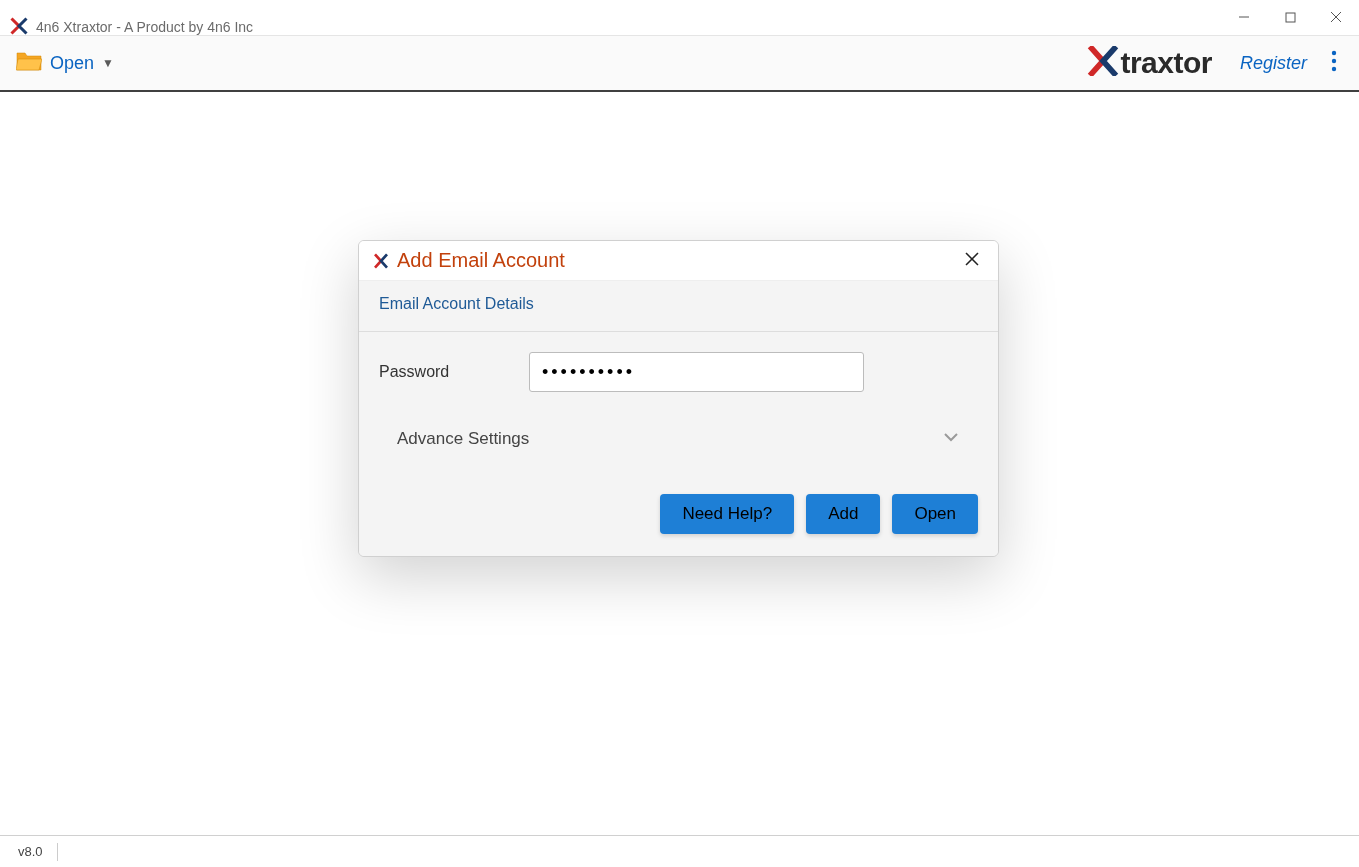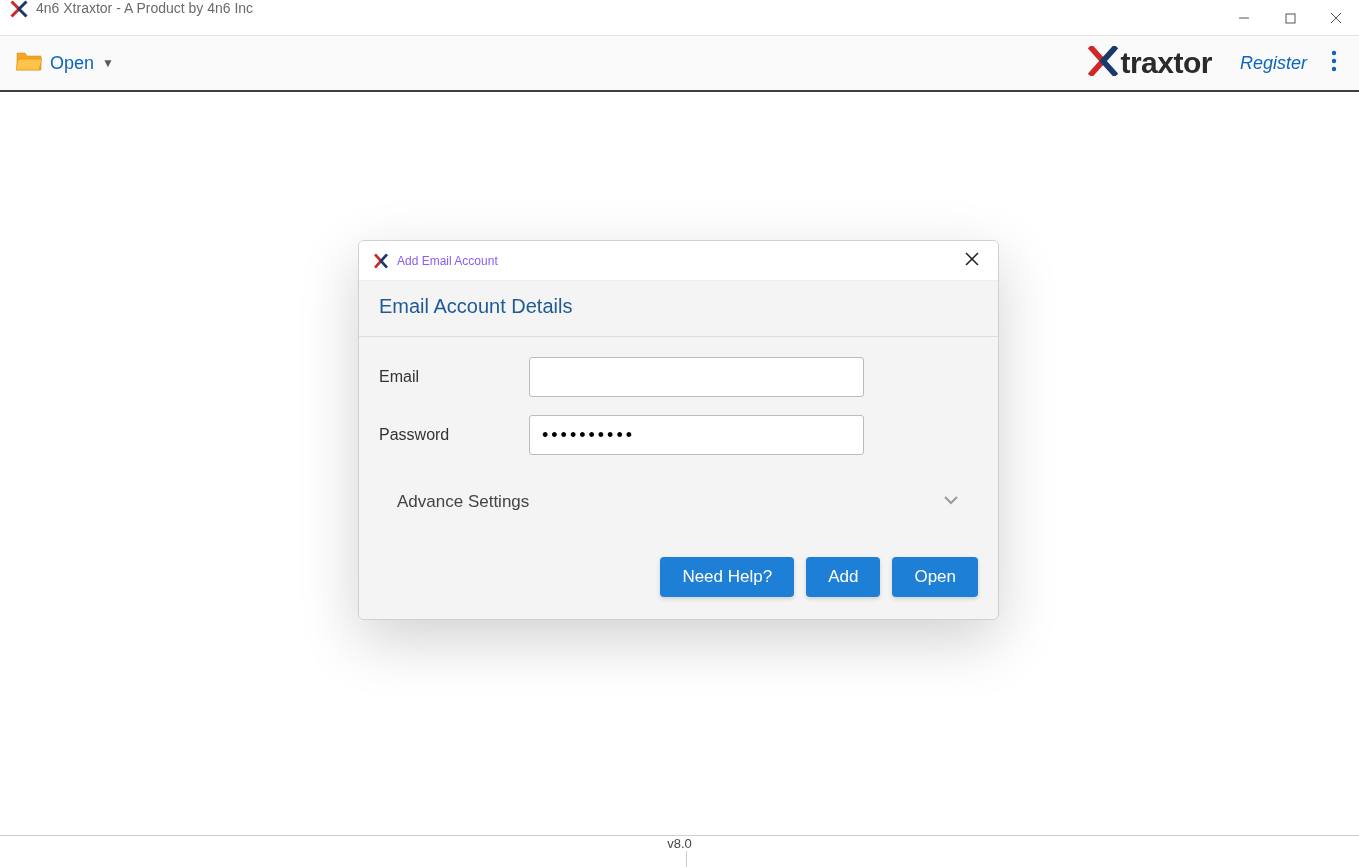--- a/index.html
+++ b/index.html
@@ -1,19 +1,19 @@
 <!DOCTYPE html>
 <html><head>
 <meta charset="utf-8">
 <style>
 * { margin: 0; padding: 0; box-sizing: border-box; font-family: "Segoe UI", Arial, sans-serif; }
 html, body { width: 1359px; height: 867px; overflow: hidden; background: #fff; }
 
 
-.titlebar { height: 36px; display: flex; align-items: flex-start; background: #fff; border-bottom: 1px solid #e5e5e5; }
+.titlebar { height: 36px; display: flex; align-items: flex-end; background: #fff; border-bottom: 1px solid #e5e5e5; }
 .titlebar .app-icon { width: 18px; height: 18px; margin-left: 10px; margin-right: 8px; }
 .titlebar .title { color: #6b6b6b; font-size: 14px; }
 .titlebar .spacer { flex: 1; }
 .titlebar .win-btn { width: 46px; height: 36px; display: flex; align-items: center; justify-content: center; color: #555; cursor: pointer; }
 
 
 .toolbar { height: 56px; display: flex; align-items: center; padding: 0 16px; background: #fafafa; border-bottom: 2px solid #404040; }
 .toolbar .open-btn { display: flex; align-items: center; gap: 8px; color: #0a64c2; font-size: 18px; font-weight: 500; cursor: pointer; }
 .toolbar .open-btn .folder { color: #f0a020; }
 .toolbar .open-btn .chev { color: #5a5a5a; font-size: 12px; }
@@ -23,43 +23,43 @@
 .toolbar .register { color: #0a64c2; font-size: 18px; font-weight: 500; cursor: pointer; margin-right: 18px; font-style: italic; }
 .toolbar .more { color: #0a64c2; cursor: pointer; padding: 6px; }
 
 
 .main { position: relative; height: calc(867px - 36px - 56px - 32px); background: #fff; }
 
 
 .dialog { position: absolute; left: 358px; top: 148px; width: 641px; background: #f4f4f4; border: 1px solid #d0d0d0; border-radius: 6px; box-shadow: 0 20px 60px rgba(0,0,0,0.18); overflow: hidden; }
 .dialog-titlebar { height: 40px; background: #fff; display: flex; align-items: center; padding: 0 14px; border-bottom: 1px solid #eee; }
 .dialog-titlebar .d-icon { width: 16px; height: 16px; margin-right: 8px; }
-.dialog-titlebar .d-title { font-size: 12px; color: #8b5cf6; }
+.dialog-titlebar .d-title { font-size: 20px; color: #c2410c; }
 .dialog-titlebar .d-spacer { flex: 1; }
 .dialog-titlebar .d-close { cursor: pointer; color: #333; padding: 4px; }
 
 .dialog-header { padding: 14px 20px 18px 20px; background: #f4f4f4; border-bottom: 1px solid #ddd; }
-.dialog-header h2 { color: #1f5a96; font-size: 20px; font-weight: 400; }
+.dialog-header h2 { color: #1f5a96; font-size: 16px; font-weight: 400; }
 
 .dialog-body { padding: 20px; background: #f4f4f4; }
 
 .form-row { display: flex; align-items: center; margin-bottom: 18px; }
 .form-row label { width: 150px; font-size: 16px; color: #333; }
 .form-row input { width: 335px; height: 40px; border: 1px solid #bcbcbc; border-radius: 3px; background: #fff; padding: 0 12px; font-size: 18px; letter-spacing: 3px; }
 
 .advance { display: flex; align-items: center; padding: 18px 18px 10px 18px; cursor: pointer; gap: 29px; }
 .advance .adv-label { color: #444; font-size: 17px; }
 .advance .adv-spacer { flex: 1; }
 .advance .adv-chev { color: #9a9a9a; }
 
 .dialog-actions { padding: 14px 20px 22px 20px; display: flex; justify-content: flex-end; gap: 12px; background: #f4f4f4; }
-.btn { background: #1e7fd6; color: #ffffff; border: none; border-radius: 4px; padding: 10px 22px; font-size: 17px; font-weight: 500; cursor: pointer; box-shadow: 0 2px 4px rgba(0,0,0,0.15); }
+.btn { background: #1e7fd6; color: #000000; border: none; border-radius: 4px; padding: 10px 22px; font-size: 17px; font-weight: 500; cursor: pointer; box-shadow: 0 2px 4px rgba(0,0,0,0.15); }
 
 
-.statusbar { height: 32px; border-top: 1px solid #d0d0d0; background: #fff; display: flex; align-items: center; padding: 0 18px; font-size: 13px; color: #444; flex-direction: column; }
+.statusbar { height: 32px; border-top: 1px solid #d0d0d0; background: #fff; display: flex; align-items: center; padding: 0 18px; font-size: 13px; color: #444; }
 .statusbar .sep { width: 1px; height: 18px; background: #ccc; margin-left: 14px; }
 </style>
 </head>
 <body>
 
 <div class="titlebar">
   <span class="app-icon">
     <svg viewBox="0 0 24 24" width="18" height="18">
       <path d="M2 2 L12 12 L2 22" stroke="#d02828" stroke-width="4" fill="none"></path>
       <path d="M22 2 L12 12 L22 22" stroke="#1a3a6b" stroke-width="4" fill="none"></path>
@@ -135,24 +135,20 @@
           </svg>
       </span>
     </div>
 
     <div class="dialog-header">
       <h2>Email Account Details</h2>
     </div>
 
     <div class="dialog-body">
       <div class="form-row">
-        <label>Email</label>
-        <input type="text" value="" style="">
-      </div>
-      <div class="form-row">
         <label>Password</label>
         <input type="text" value="••••••••••" style="">
       </div>
 
       <div class="advance">
         <span class="adv-label">Advance Settings</span>
         <span class="adv-spacer"></span>
         <span class="adv-chev">
           <svg width="18" height="18" viewBox="0 0 18 18">
               <path d="M3 6 L9 12 L15 6" stroke="#9a9a9a" stroke-width="2" fill="none"></path>

